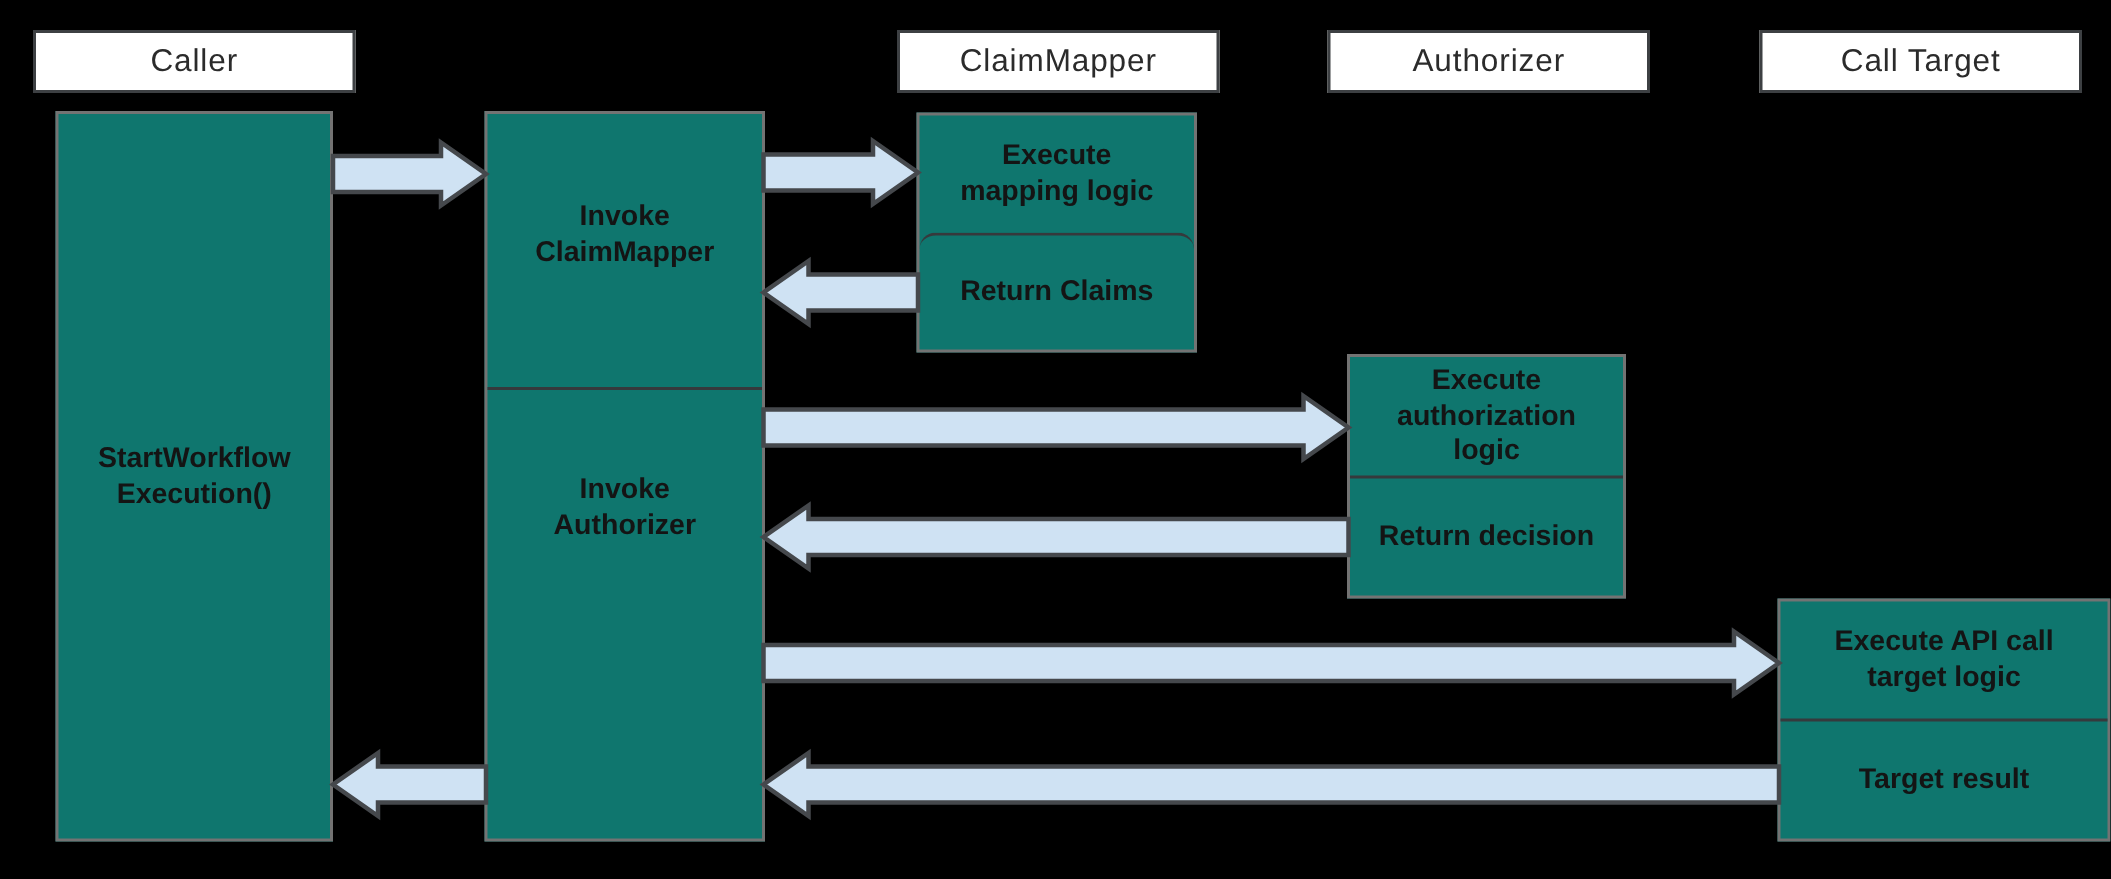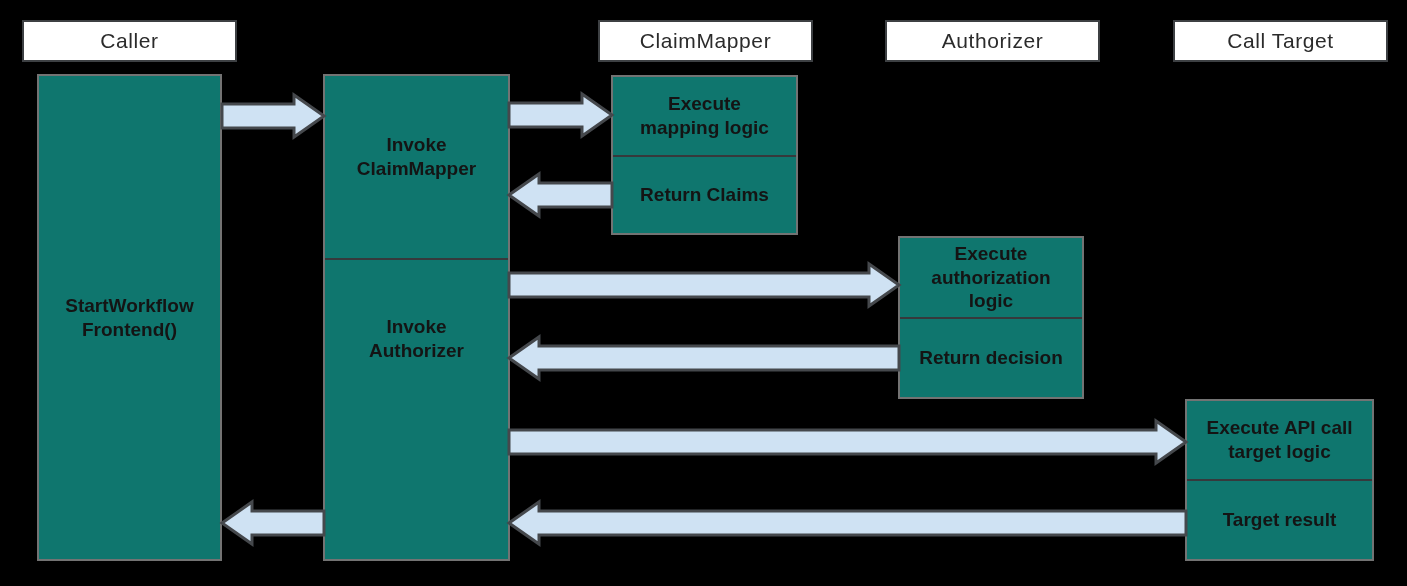--- a/index.html
+++ b/index.html
@@ -71,44 +71,44 @@
 
 <div id="canvas">
 
   <div class="lifeline-header" style="left:22px">Caller</div>
   <div class="lifeline-header" style="left:598px">ClaimMapper</div>
   <div class="lifeline-header" style="left:885px">Authorizer</div>
   <div class="lifeline-header" style="left:1173px">Call Target</div>
 
   <div class="activation-box" style="left:37px; top:74px; width:185px; height:487px;">
     <div class="activation-section" style="height:483px;">StartWorkflow
-Frontend()</div>
+Execution()</div>
   </div>
 
   <div class="activation-box" style="left:323px; top:74px; width:187px; height:487px;gap:20px;">
     <div class="activation-section" style="height:162px;">Invoke
 ClaimMapper</div>
     <div class="activation-section" style="height:160px;">Invoke
 Authorizer</div>
   </div>
 
   <div class="activation-box" style="left:611px; top:75px; width:187px; height:160px;">
     <div class="activation-section" style="height:78px;">Execute
 mapping logic</div>
-    <div class="activation-section" style="height:78px;">Return Claims</div>
+    <div class="activation-section" style="height:78px;border-radius:11px;">Return Claims</div>
   </div>
 
   <div class="activation-box" style="left:898px; top:236px; width:186px; height:163px;">
     <div class="activation-section" style="height:79px;">Execute
 authorization
 logic</div>
     <div class="activation-section" style="height:80px;">Return decision</div>
   </div>
 
-  <div class="activation-box" style="left:1185px; top:399px; width:189px; height:162px;justify-content:flex-end;">
+  <div class="activation-box" style="left:1185px; top:399px; width:222px; height:162px;justify-content:flex-end;">
     <div class="activation-section" style="height:78px;">Execute API call
 target logic</div>
     <div class="activation-section" style="height:80px;">Target result</div>
   </div>
 
   <svg id="arrow-layer" viewBox="0 0 1407 586" xmlns="http://www.w3.org/2000/svg">
       <polygon points="222,104 294,104 294,95 324,116 294,137 294,128 222,128" fill="#cfe2f3" stroke="#45484c" stroke-width="3"></polygon>
       <polygon points="509,103 582,103 582,94 612,115 582,136 582,127 509,127" fill="#cfe2f3" stroke="#45484c" stroke-width="3"></polygon>
       <polygon points="612,183 539,183 539,174 509,195 539,216 539,207 612,207" fill="#cfe2f3" stroke="#45484c" stroke-width="3"></polygon>
       <polygon points="509,273 869,273 869,264 899,285 869,306 869,297 509,297" fill="#cfe2f3" stroke="#45484c" stroke-width="3"></polygon>

